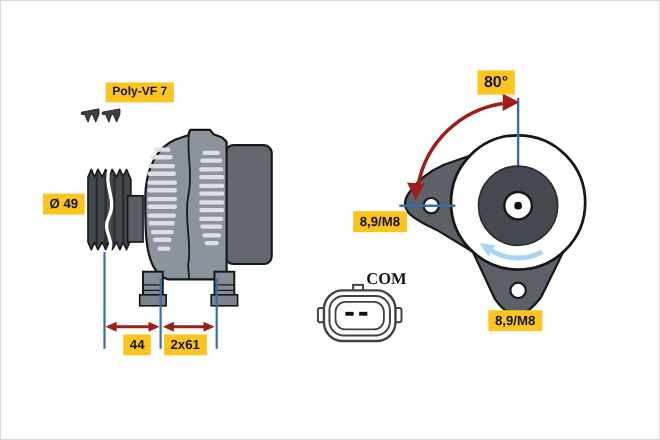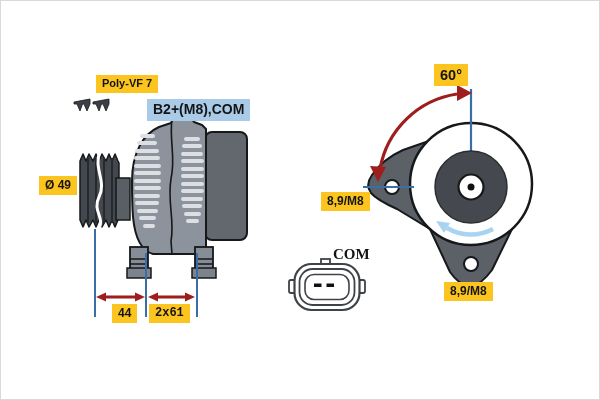--- a/index.html
+++ b/index.html
@@ -111,28 +111,27 @@
       <rect x="293.5" y="263" width="65" height="46" rx="17" fill="#ffffff" stroke="#3f4347" stroke-width="2.2"></rect>
       <rect x="298.5" y="268" width="55" height="36" rx="13" fill="none" stroke="#3f4347" stroke-width="1.8"></rect>
       <rect x="304" y="273.5" width="44" height="25" rx="9" fill="none" stroke="#3f4347" stroke-width="1.6"></rect>
       <rect x="313" y="282.5" width="7.5" height="3.5" fill="#111111"></rect>
       <rect x="325.5" y="282.5" width="7.5" height="3.5" fill="#111111"></rect>
     </g>
   </svg>
 
   <div class="lbl yellow" style="left:95px;top:74px;font-size:11px;text-align:center;">Poly-VF 7</div>
 
-  <div class="lbl blue" style="left:146px;top:98px;font-size:14px;">B2+(M8),COM</div>
 
   <div class="lbl yellow" style="left:38px;top:175px;">Ø 49</div>
 
   <div class="lbl yellow" style="left:111px;top:303px;">44</div>
 
-  <div class="lbl yellow" style="left:148px;top:303px;font-family:Liberation Mono, monospace;">2x61</div>
+  <div class="lbl yellow" style="left:148px;top:303px;">2x61</div>
 
-  <div class="lbl yellow" style="left:433px;top:63px;font-size:14.5px;">60°</div>
+  <div class="lbl yellow" style="left:433px;top:63px;font-size:14.5px;">80°</div>
 
   <div class="lbl yellow" style="left:320px;top:191px;">8,9/M8</div>
 
   <div class="lbl yellow" style="left:443px;top:281px;">8,9/M8</div>
 
   <div class="lbl plain" style="left:332px;top:244px;">COM</div>
 </div>
 
 </body></html>

